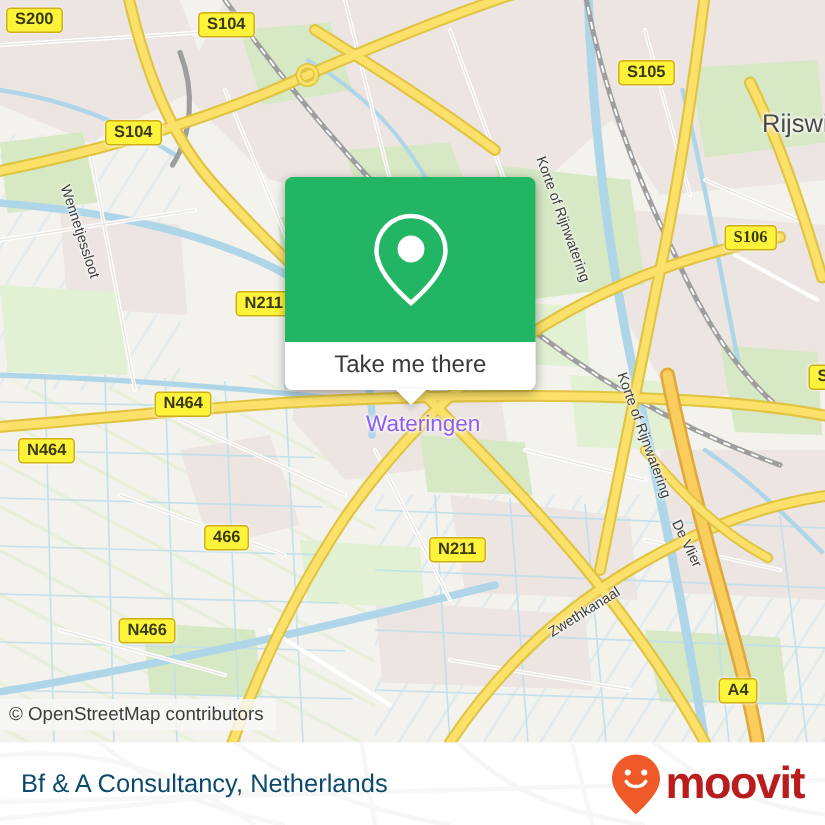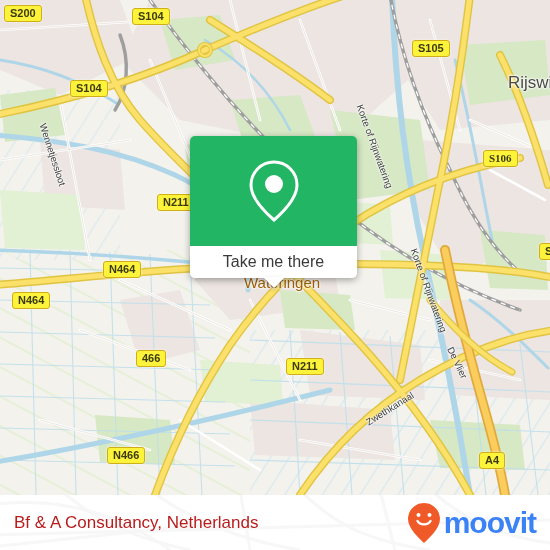--- a/index.html
+++ b/index.html
@@ -11,57 +11,57 @@
   #app{position:relative;width:550px;height:550px;overflow:hidden;}
 
   
   #map{position:absolute;left:0;top:0;width:550px;height:495px;overflow:hidden;
        background:#f4f2ec;}
   .mapsvg{position:absolute;left:0;top:0;width:550px;height:495px;}
 
   
   .lbl{position:absolute;color:#6b6b6b;font-size:13px;white-space:nowrap;
        text-shadow:0 0 3px #fff,0 0 3px #fff,0 0 2px #fff;pointer-events:none;}
-  .lbl.place{color:#a16207;font-size:15px;}
+  .lbl.place{color:#8b5cf6;font-size:15px;}
   .lbl.water{color:#3c3c3c;font-size:9.5px;font-weight:400;}
   .lbl.city{color:#4a4a4a;font-size:17px;}
 
   
   .shield{position:absolute;background:#fdf33a;border:1.6px solid #cfae17;
           border-radius:3px;color:#3b3b12;font-size:11px;font-weight:bold;
           padding:1px 5px 2px;line-height:12px;white-space:nowrap;
           box-shadow:0 0 2px rgba(255,255,255,.9);}
 
   
   #card{position:absolute;left:190px;top:118px;width:167px;
         border-radius:5px;overflow:visible;
-        box-shadow:0 2px 7px rgba(0,0,0,.35);margin-top:18px;}
+        box-shadow:0 2px 7px rgba(0,0,0,.35);}
   #card-top{background:#22b563;height:110px;border-radius:5px 5px 0 0;
             display:flex;align-items:center;justify-content:center;}
   #card-bottom{background:#fff;height:32px;border-radius:0 0 5px 5px;
                display:flex;align-items:center;justify-content:center;}
   #card-bottom .txt{color:#3a3a3a;font-size:16px;}
   #card-tail{position:absolute;left:50%;bottom:-10px;margin-left:-11px;
              width:0;height:0;border-left:11px solid transparent;
              border-right:11px solid transparent;border-top:11px solid #fff;
              filter:drop-shadow(0 2px 2px rgba(0,0,0,.22));}
 
   
   #attrib{position:absolute;left:0;top:466px;background:rgba(248,248,246,.82);
           padding:3px 8px 4px 6px;font-size:12.5px;color:#3c3c3c;}
 
   
   #footer{position:absolute;left:0;top:495px;width:550px;height:55px;
           background:#fff;overflow:hidden;}
   #footer-bg{position:absolute;left:0;top:0;width:550px;height:55px;opacity:.5;}
   #footer-title{position:absolute;left:14px;top:0;height:55px;display:flex;
-                align-items:center;color:#b91c1c;font-size:17px;}
+                align-items:center;color:#0c4a6e;font-size:17px;}
   #brand{position:absolute;right:14px;top:0;height:55px;display:flex;
          align-items:center;gap:3px;}
-  #brand-word{color:#3b82f6;font-size:30px;font-weight:bold;letter-spacing:-1px;
+  #brand-word{color:#b91c1c;font-size:30px;font-weight:bold;letter-spacing:-1px;
               line-height:30px;}
 </style>
 </head>
 <body>
 
 <div id="app">
 
   <div id="map">
 
     <svg class="mapsvg" viewBox="0 0 550 495" preserveAspectRatio="none">
@@ -222,37 +222,38 @@
     <div class="shield" style="left:132px;top:8px;">S104</div>
     <div class="shield" style="left:70px;top:80px;">S104</div>
     <div class="shield" style="left:373px;top:40px;margin-left:39px;">S105</div>
     <div class="shield" style="left:483px;top:150px;font-family:Liberation Serif, serif;">S106</div>
     <div class="shield" style="left:539px;top:243px;">S</div>
     <div class="shield" style="left:157px;top:194px;">N211</div>
     <div class="shield" style="left:103px;top:261px;">N464</div>
     <div class="shield" style="left:12px;top:292px;">N464</div>
     <div class="shield" style="left:136px;top:350px;">466</div>
     <div class="shield" style="left:286px;top:358px;">N211</div>
-    <div class="shield" style="left:79px;top:447px;margin-left:28px;">N466</div>
+    <div class="shield" style="left:79px;top:412px;">N466</div>
     <div class="shield" style="left:479px;top:452px;">A4</div>
 
     <div id="card">
       <div id="card-top">
         <svg width="56" height="66" viewBox="0 0 56 66">
           <path d="M28 4 C 15.3 4, 5 14.3, 5 27 C 5 40.5, 20 55, 28 62
                    C 36 55, 51 40.5, 51 27 C 51 14.3, 40.7 4, 28 4 Z" fill="none" stroke="#ffffff" stroke-width="3"></path>
           <circle cx="28" cy="26" r="9" fill="#ffffff"></circle>
         </svg>
       </div>
       <div id="card-bottom">
         <span class="txt">Take me there</span>
       </div>
       <div id="card-tail"></div>
     </div>
 
+    <div id="attrib">© OpenStreetMap contributors</div>
   </div>
 
   <div id="footer">
     <svg id="footer-bg" viewBox="0 0 550 55" preserveAspectRatio="none">
       <rect width="550" height="55" fill="#ffffff"></rect>
       <g stroke="#f0f0f0" stroke-width="3" fill="none">
         <path d="M-10 10 C 60 0, 120 20, 170 55"></path>
         <path d="M60 -5 C 90 20, 120 40, 190 55"></path>
         <path d="M150 -5 C 190 25, 240 45, 300 55"></path>
         <path d="M240 -5 L250 55"></path>

